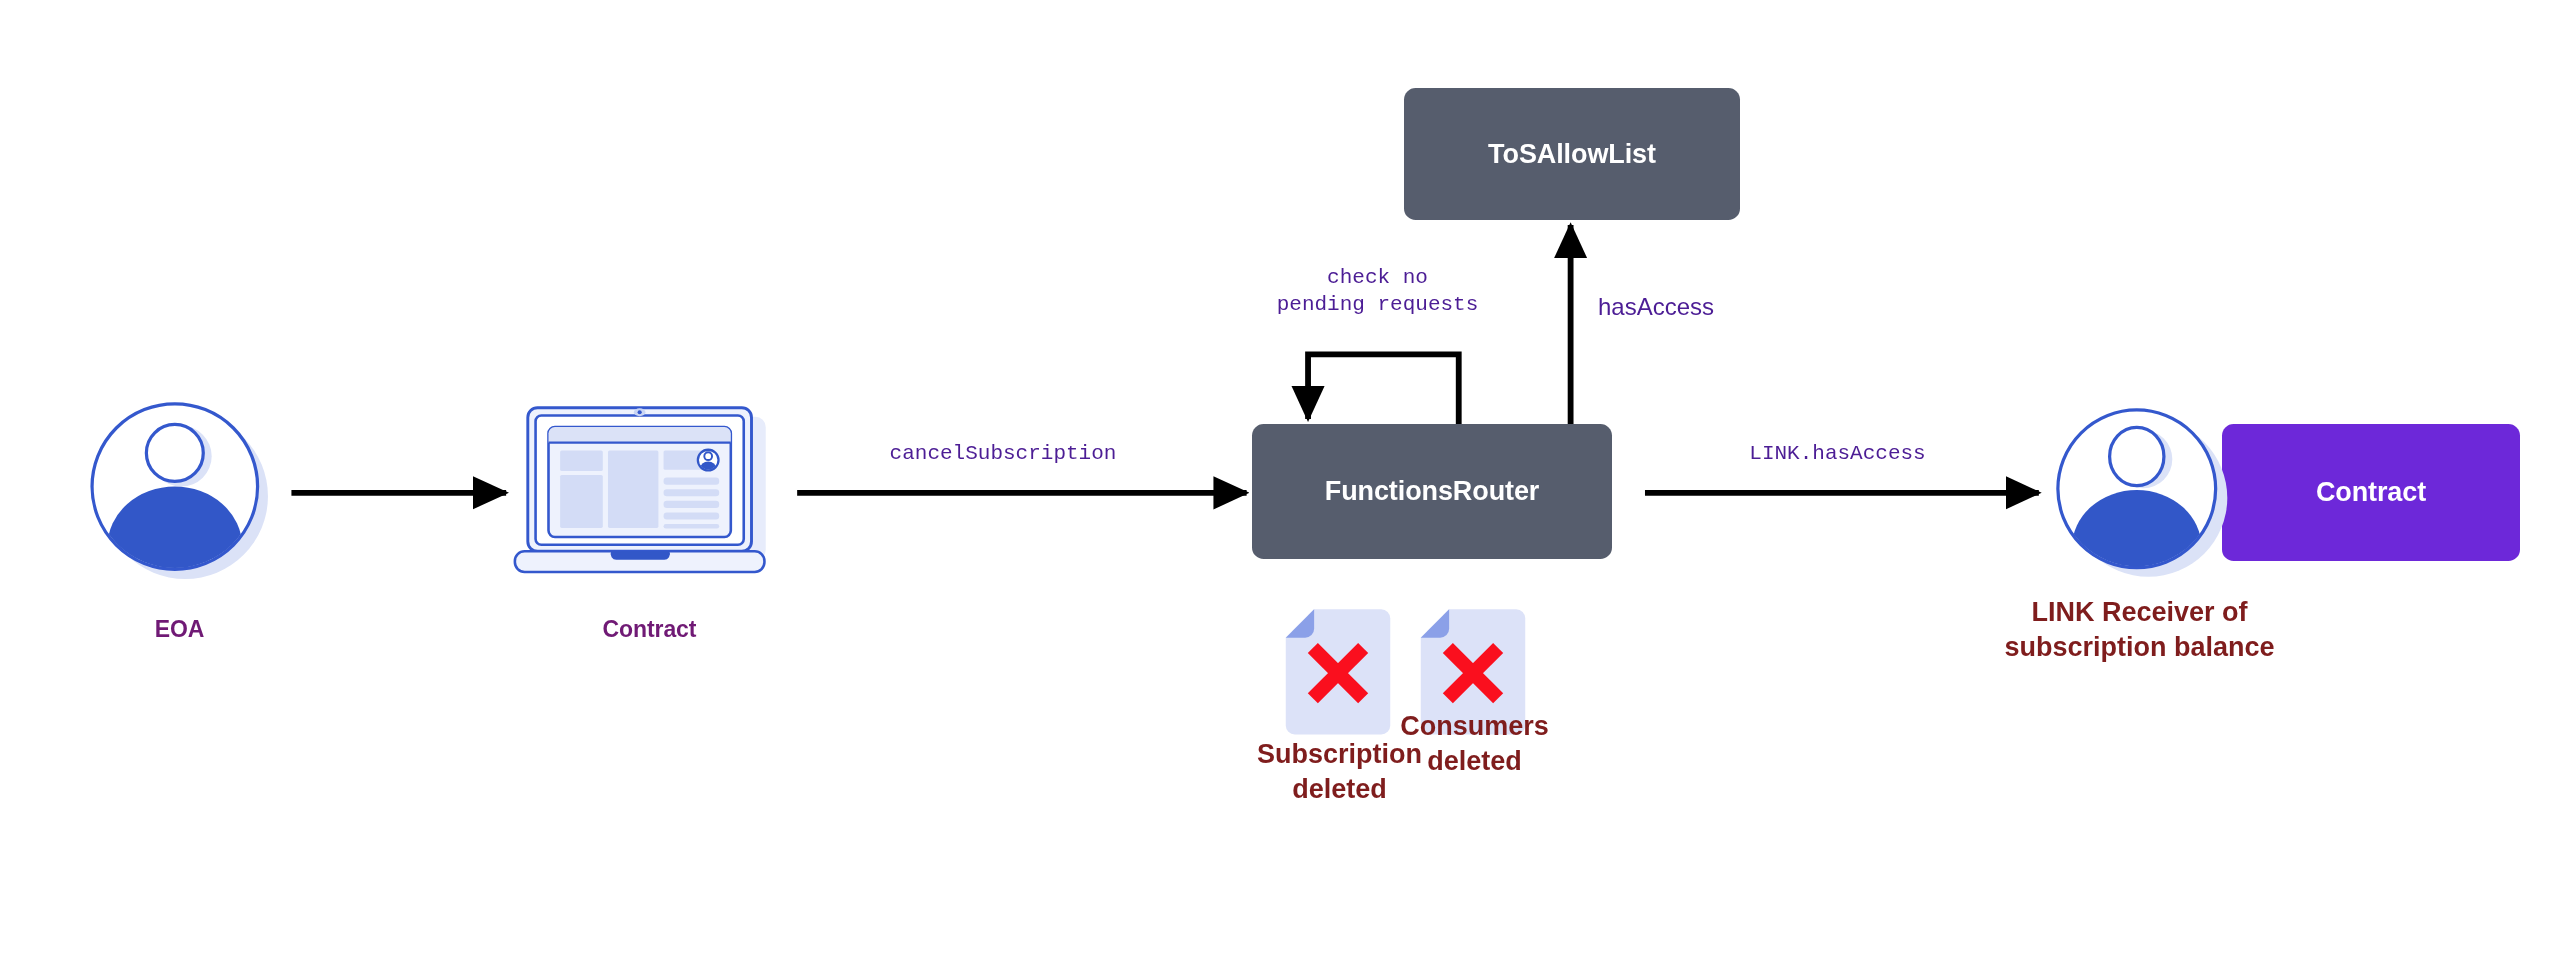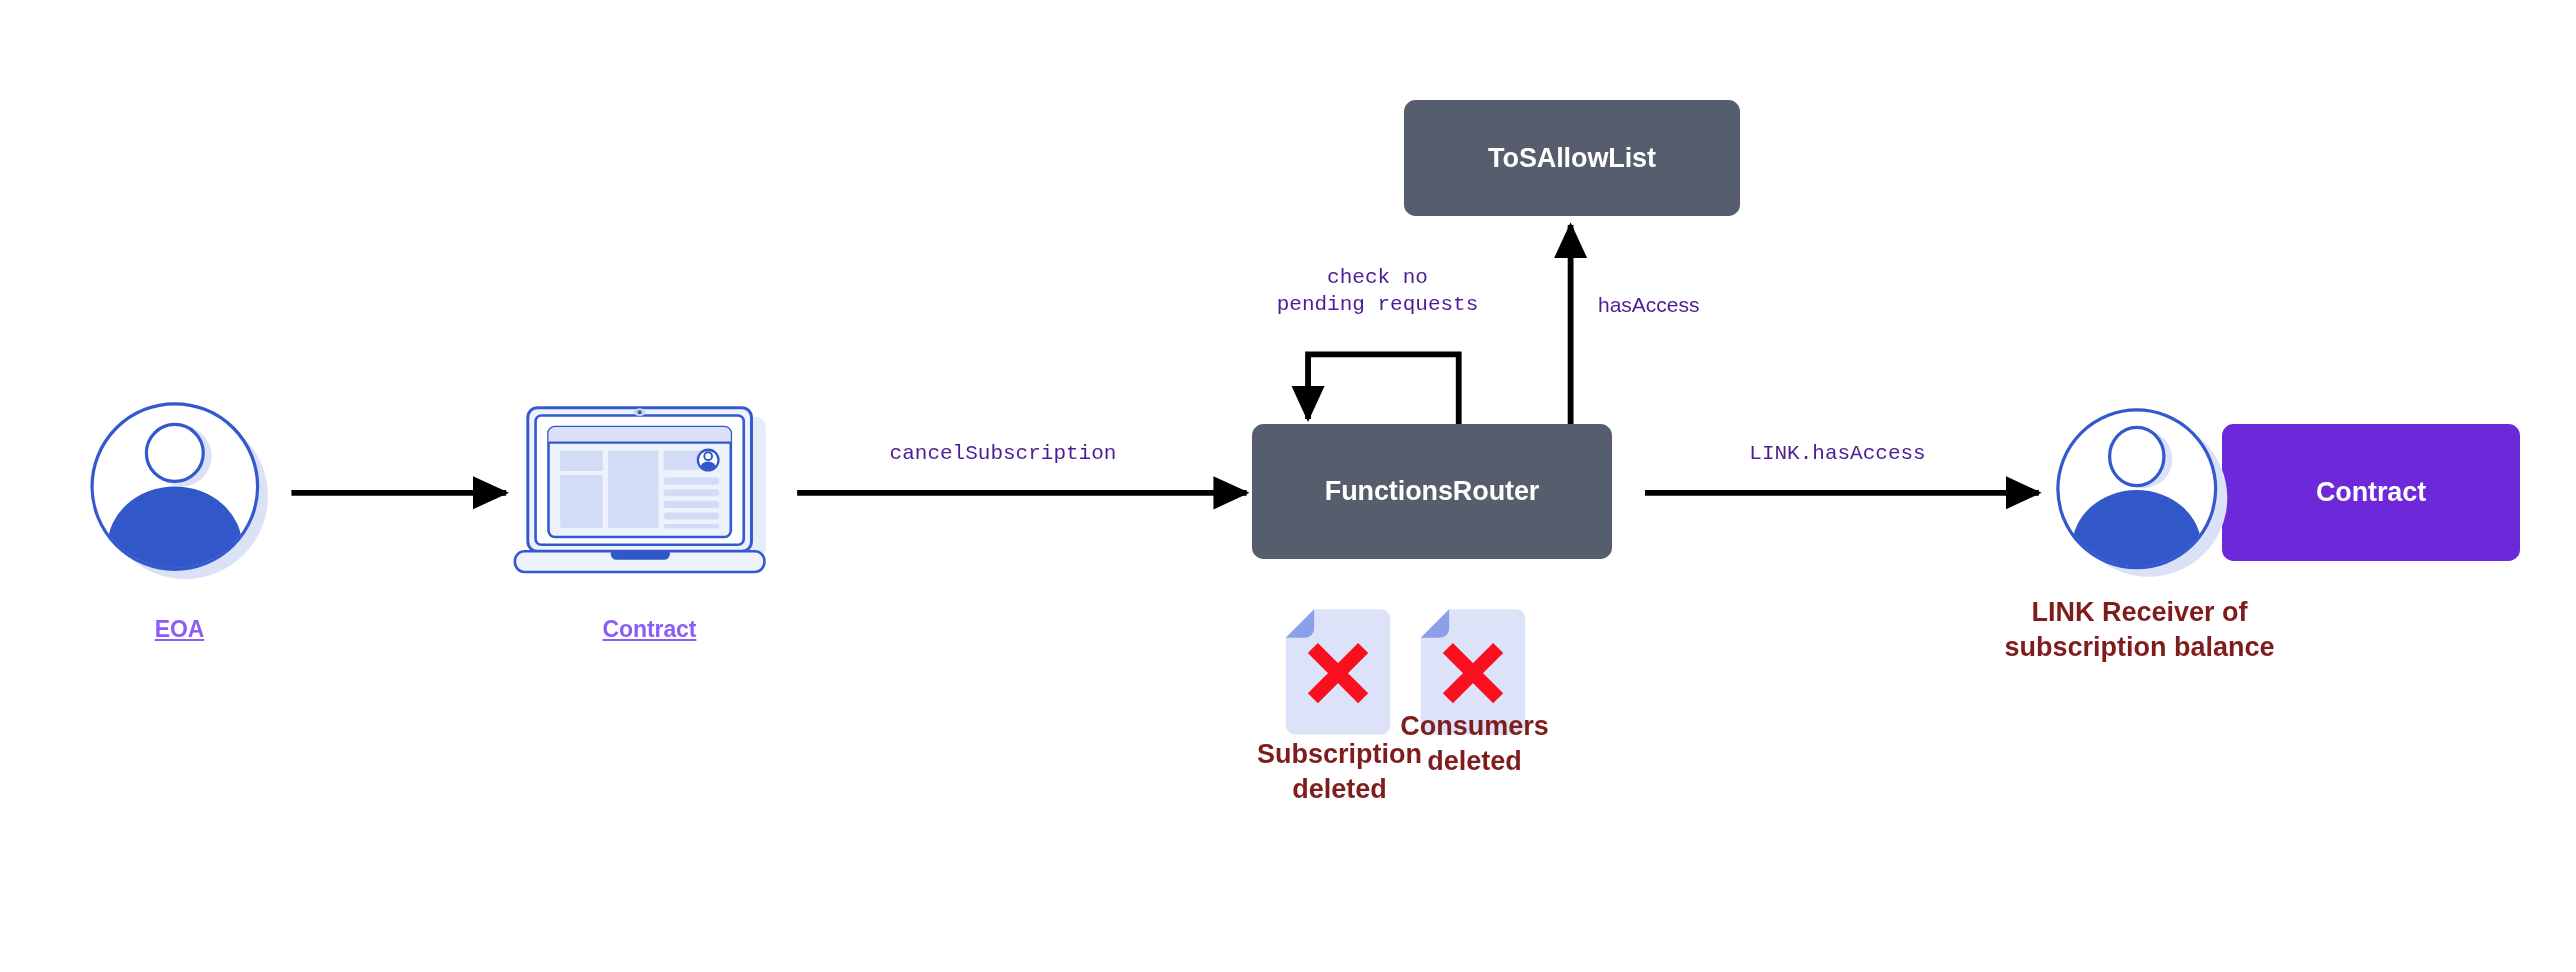--- a/index.html
+++ b/index.html
@@ -37,22 +37,22 @@
     box-sizing: border-box;
   }
   .node-box .node-label {
     font-family: "Liberation Sans", sans-serif;
     font-weight: bold;
     color: #ffffff;
     letter-spacing: -0.1px;
     white-space: nowrap;
   }
   #box-tosallowlist {
-    left: 1404px; top: 100px;
-    width: 336px; height: 116px;
+    left: 1404px; top: 88px;
+    width: 336px; height: 132px;
     background: #565d6d;
   }
   #box-tosallowlist .node-label { font-size: 27px; }
 
   #box-functionsrouter {
     left: 1252px; top: 424px;
     width: 360px; height: 135px;
     background: #565d6d;
   }
   #box-functionsrouter .node-label { font-size: 27px; }
@@ -79,23 +79,22 @@
   .caption {
     position: absolute;
     text-align: center;
     white-space: pre;
     color: #0f1729;
     font-family: "Liberation Sans", sans-serif;
   }
   .caption.bold-node-name {
     font-weight: bold;
     font-size: 23px;
-    color: #8b5cf6;
+    color: #701a75;
     letter-spacing: -0.1px;
-    text-decoration: underline;
   }
   .caption.plain {
     font-weight: bold;
     font-size: 27px;
     color: #7f1d1d;
     line-height: 1.28;
   }
   .edge-label {
     position: absolute;
     text-align: center;
@@ -103,21 +102,21 @@
     color: #4c1d95;
   }
   .edge-label.mono {
     font-family: "Liberation Mono", monospace;
     font-size: 21px;
     line-height: 1.28;
     letter-spacing: 0px;
   }
   .edge-label.sans {
     font-family: "Liberation Sans", sans-serif;
-    font-size: 21px;
+    font-size: 24px;
     line-height: 1.28;
   }
 
   
   #label-eoa        { left: 18px;  top: 616px; width: 323px; }
   #label-frontend   { left: 488px; top: 616px; width: 323px; }
   #label-receiver   { left: 1978px; top: 595px; width: 323px; }
 
   #edge-cancelsubscription { left: 835px; top: 441px; width: 336px; }
   #edge-linktransfer       { left: 1708px; top: 441px; width: 259px; }

